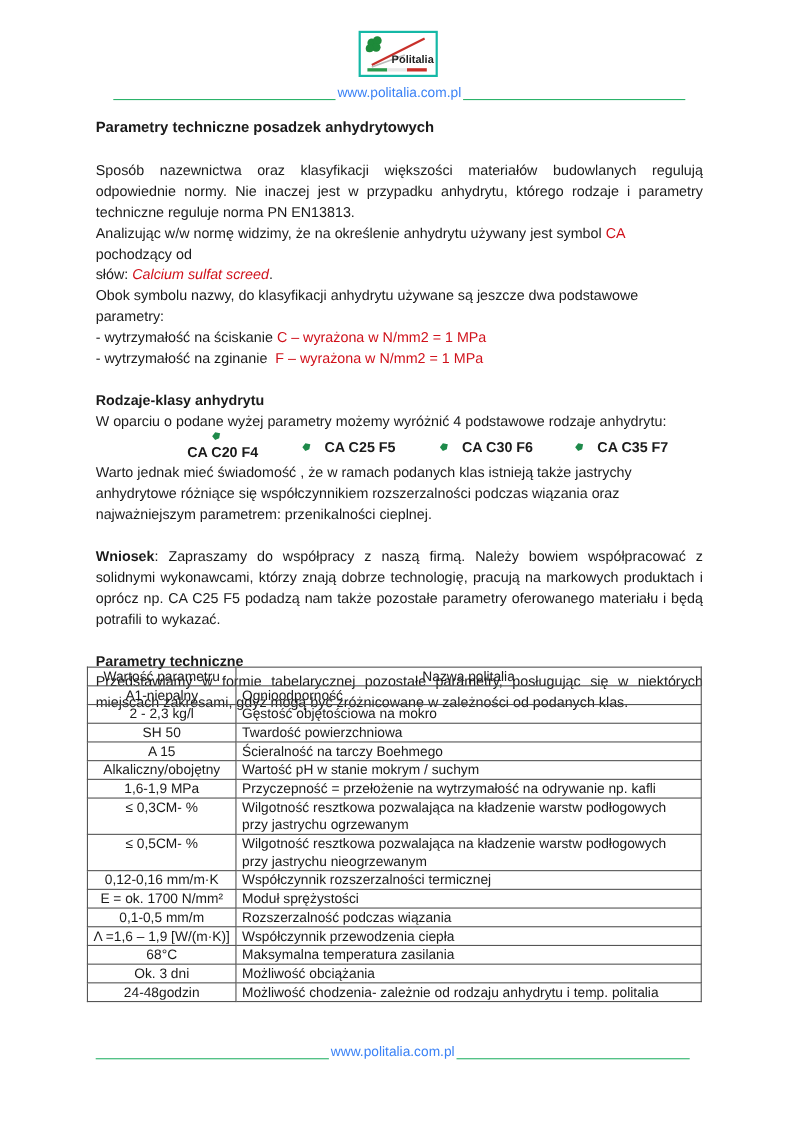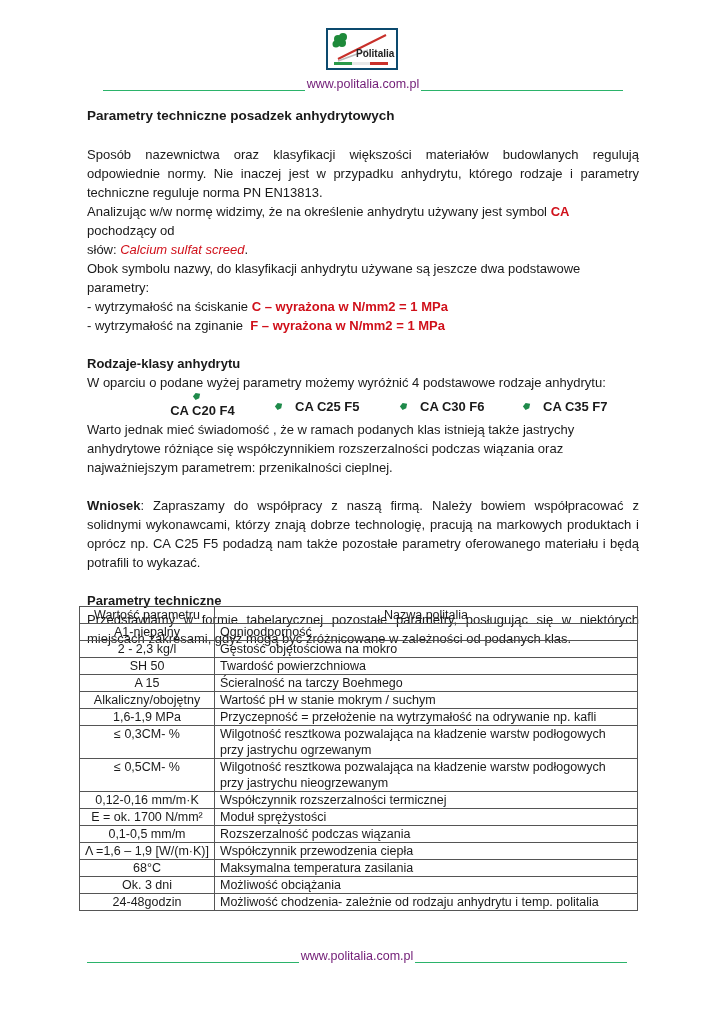--- a/index.html
+++ b/index.html
@@ -1,31 +1,31 @@
 <!DOCTYPE html>
 <html><head>
   <meta charset="utf-8">
   <style>
     html, body { margin: 0; padding: 0; background: #ffffff; }
     body { width: 725px; height: 1024px; position: relative; overflow: hidden;
       font-family: "Liberation Sans", "DejaVu Sans", sans-serif; color: #1a1a1a; font-size: 13px; }
     .logo { position: absolute; left: 326px; top: 28px; width: 72px; height: 42px;
-      border: 2px solid #0c4a6e; background: #fff; box-sizing: border-box; }
+      border: 2px solid #14b8a6; background: #fff; box-sizing: border-box; }
     .logo svg { display: block; }
     .url-line { position: absolute; left: 103px; width: 520px; height: 18px;
-      display: flex; align-items: flex-end; color: #701a75; font-size: 12.5px; }
+      display: flex; align-items: flex-end; color: #3b82f6; font-size: 12.5px; }
     .url-line .rule { flex: 1; border-bottom: 1px solid #2bb36a; height: 12px; }
     .url-line .url { padding: 0 2px; white-space: nowrap; line-height: 14px; }
     .header-url { top: 73px; }
     .footer-url { top: 945px; left: 87px; width: 540px; }
     .doc { position: absolute; left: 87px; top: 100px; width: 552px; }
     .title { font-weight: bold; font-size: 13.5px; margin: 8px 0 22px 0; }
     p { margin: 0; line-height: 19px; }
     .justify { text-align: justify; }
-    .red { color: #d0101a; font-weight: bold; }
+    .red { color: #d0101a; font-weight: normal; }
     .red-italic { color: #d0101a; font-style: italic; }
     .bold { font-weight: bold; }
     .gap { height: 19px; }
     .classes { display: flex; padding-left: 44px; line-height: 19px; font-weight: bold; }
     .class-item { display: flex; align-items: center; }
     .class-item:nth-child(1) { width: 143px; flex-direction: column; }
     .class-item:nth-child(2) { width: 125px; }
     .class-item:nth-child(3) { width: 123px; }
     .bullet { width: 9px; height: 9px; margin-right: 12px; }
     table { position: absolute; left: 79px; top: 606px; width: 559px; border-collapse: collapse;

